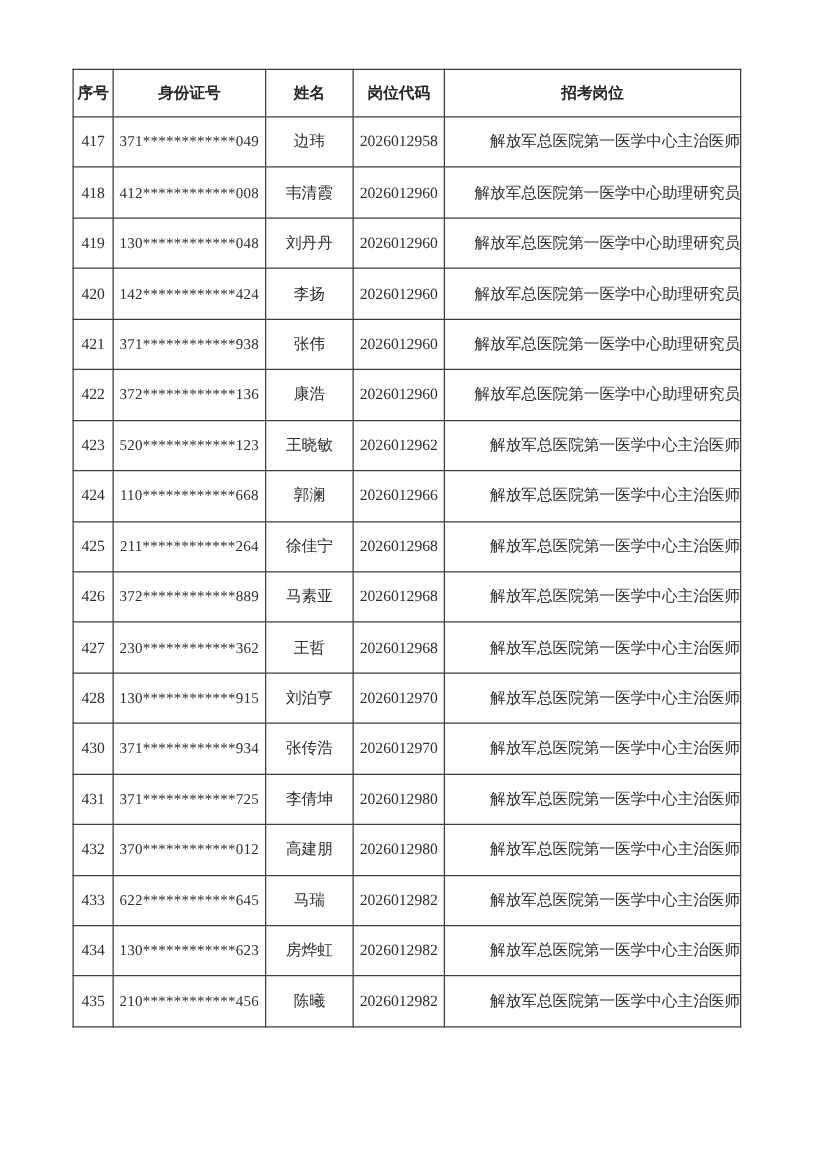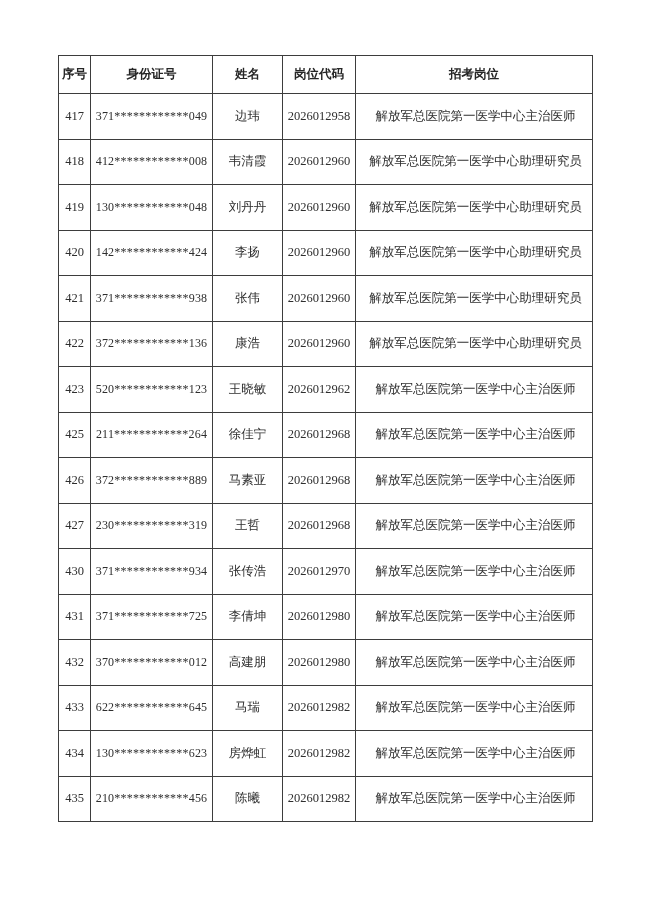--- a/index.html
+++ b/index.html
@@ -42,21 +42,21 @@
   table.roster tbody tr {
     height: 38.35px;
   }
   table.roster th {
     font-family: "Liberation Sans", "DejaVu Sans", sans-serif;
     font-weight: bold;
     font-size: 12.5px;
     color: #262626;
   }
   table.roster td.pos {
-    text-align: center;
+    text-align: right;
     padding-left: 3px;
   }
   table.roster td.idnum {
     font-size: 12px;
     letter-spacing: 0.2px;
   }
 </style>
 </head>
 <body>
 
@@ -122,38 +122,52 @@
           <td class="pos">解放军总医院第一医学中心助理研究员</td>
         </tr>
         <tr>
           <td>423</td>
           <td class="idnum">520************123</td>
           <td>王晓敏</td>
           <td>2026012962</td>
           <td class="pos">解放军总医院第一医学中心主治医师</td>
         </tr>
         <tr>
+          <td>424</td>
+          <td class="idnum">110************668</td>
+          <td>郭澜</td>
+          <td>2026012966</td>
+          <td class="pos">解放军总医院第一医学中心主治医师</td>
+        </tr>
+        <tr>
           <td>425</td>
           <td class="idnum">211************264</td>
           <td>徐佳宁</td>
           <td>2026012968</td>
           <td class="pos">解放军总医院第一医学中心主治医师</td>
         </tr>
         <tr>
           <td>426</td>
           <td class="idnum">372************889</td>
           <td>马素亚</td>
           <td>2026012968</td>
           <td class="pos">解放军总医院第一医学中心主治医师</td>
         </tr>
         <tr>
           <td>427</td>
-          <td class="idnum">230************319</td>
+          <td class="idnum">230************362</td>
           <td>王哲</td>
           <td>2026012968</td>
+          <td class="pos">解放军总医院第一医学中心主治医师</td>
+        </tr>
+        <tr>
+          <td>428</td>
+          <td class="idnum">130************915</td>
+          <td>刘泊亨</td>
+          <td>2026012970</td>
           <td class="pos">解放军总医院第一医学中心主治医师</td>
         </tr>
         <tr>
           <td>430</td>
           <td class="idnum">371************934</td>
           <td>张传浩</td>
           <td>2026012970</td>
           <td class="pos">解放军总医院第一医学中心主治医师</td>
         </tr>
         <tr>

